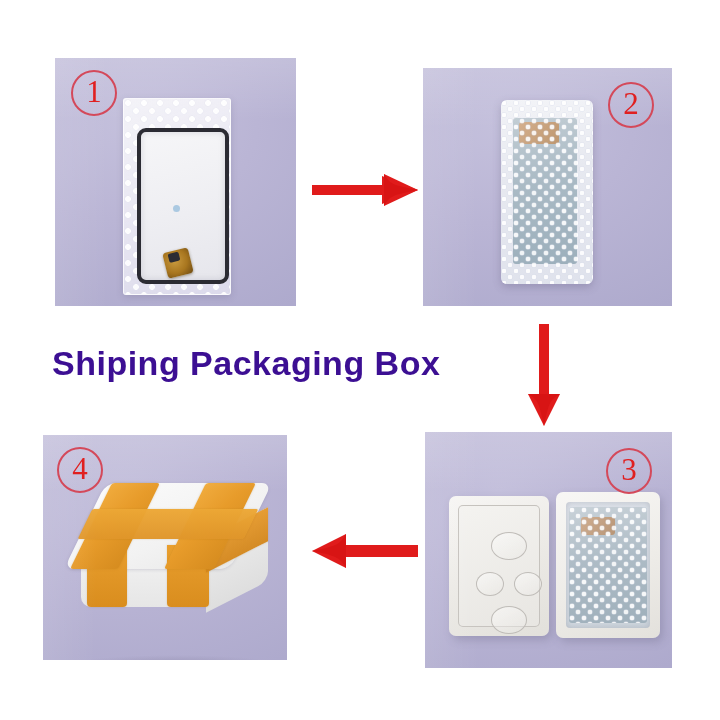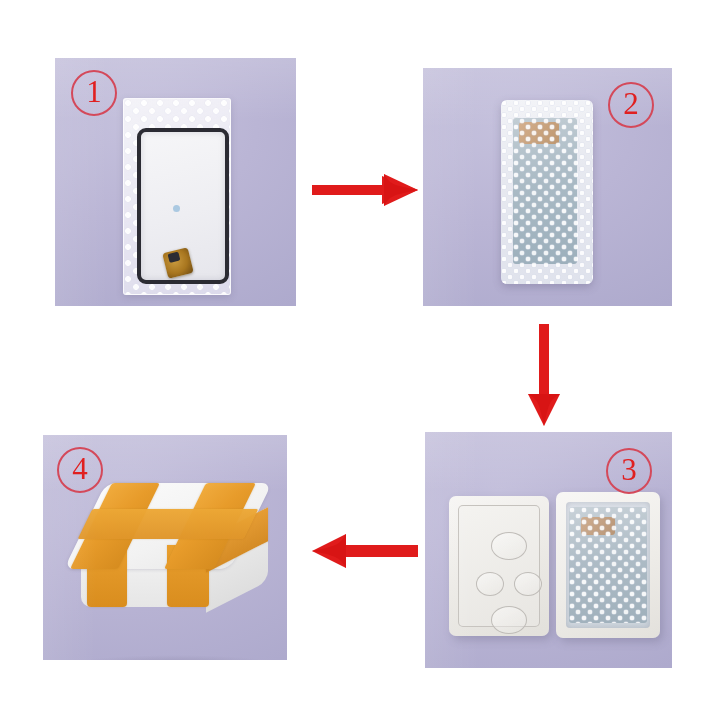--- a/index.html
+++ b/index.html
@@ -406,14 +406,15 @@
   <svg class="arrow" id="arrow-down" viewBox="0 0 48 106">
     <path d="M19,2 L29,2 L29,72 L40,72 L24,104 L8,72 L19,72 Z" fill="#e01b1b"></path>
     <path d="M40,72 C30,78 29,80 24,104 C19,80 18,78 8,72 Z" fill="#d81414"></path>
   </svg>
 
   <svg class="arrow" id="arrow-left" viewBox="0 0 120 46">
     <path d="M118,17 L46,17 L46,6 L12,23 L46,40 L46,29 L118,29 Z" fill="#e01b1b"></path>
     <path d="M46,6 C40,16 38,18 12,23 C38,28 40,30 46,40 Z" fill="#d81414"></path>
   </svg>
 
+  <div id="title">Shiping Packaging Box</div>
 
 </div>
 
 </body></html>

